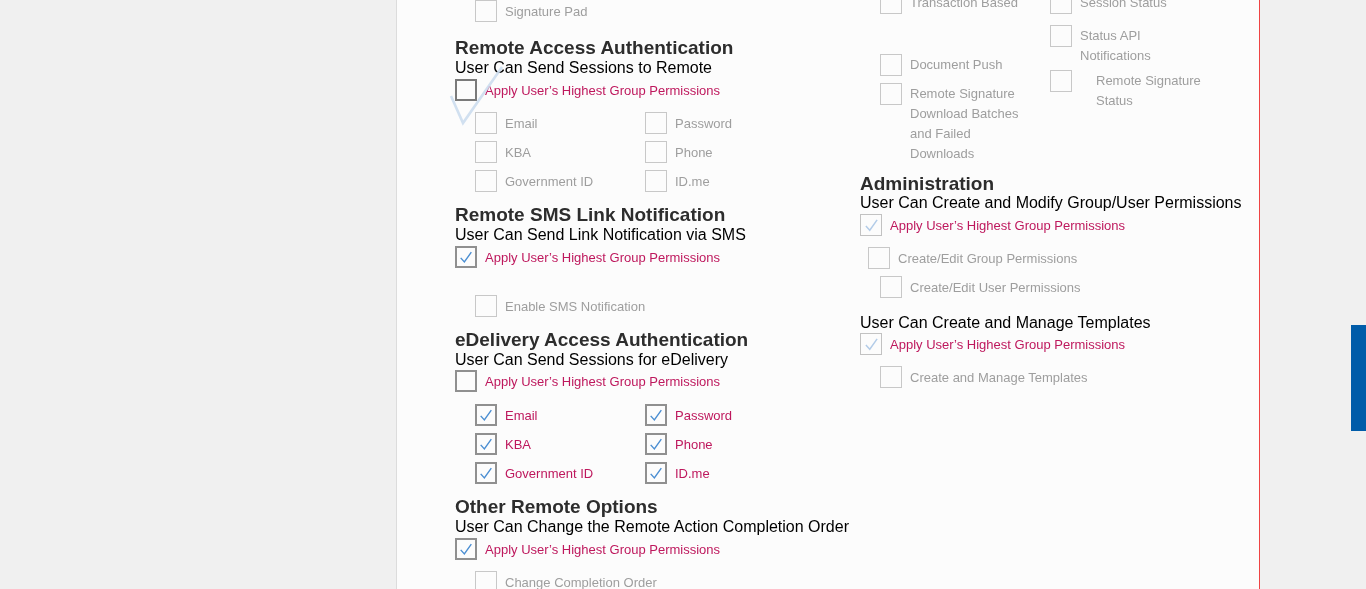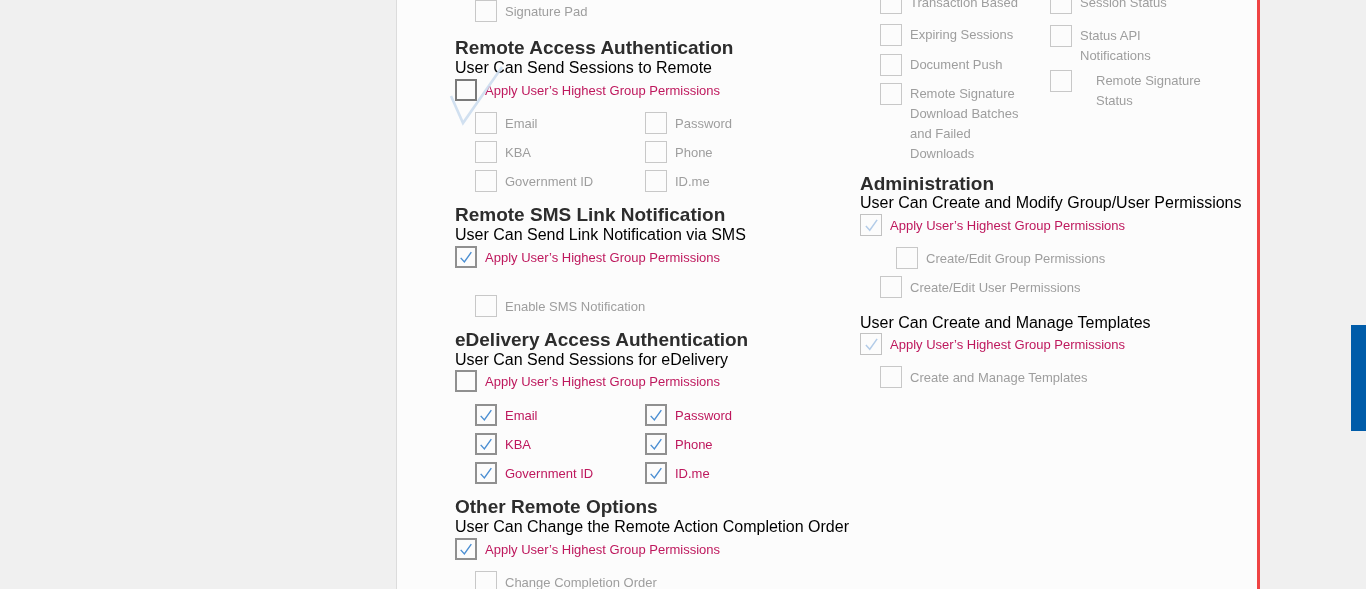--- a/index.html
+++ b/index.html
@@ -1,19 +1,19 @@
 <!DOCTYPE html>
 <html><head>
 <meta charset="utf-8">
 <style>
   html,body{margin:0;padding:0;}
   body{font-family:"Liberation Sans","DejaVu Sans",sans-serif;}
   .screen{position:relative;width:1366px;height:589px;background:#f0f0f0;overflow:hidden;}
   .content{position:absolute;left:396px;top:0;bottom:0;width:864px;background:#fcfcfc;
-           border-left:1px solid #dcdcdc;border-right:3px solid #ef4444;box-sizing:border-box;}
+           border-left:1px solid #dcdcdc;border-right:1px solid #ef4444;box-sizing:border-box;}
   .col-left{position:absolute;left:58px;top:0;width:335px;}
   .col-right{position:absolute;left:463px;top:0;width:360px;}
   .h1{font-size:19px;font-weight:bold;color:#2d2d2d;line-height:18px;}
   .h2{font-size:16px;font-weight:normal;color:#000000;line-height:14px;white-space:nowrap;}
   .row{display:flex;align-items:center;height:22px;}
   .cb{box-sizing:border-box;width:22px;height:22px;border:1px solid #c8c8c8;flex:none;
       display:flex;align-items:center;justify-content:center;background:transparent;cursor:pointer;}
   .cb.en{border:2px solid #909090;}
   .cb.focus{border:2px solid #7a7a7a;}
   .cb.pale{border:1px solid #c2c2c2;}
@@ -178,24 +178,20 @@
 
     </div>
 
     <div class="col-right">
 
       <div class="notif">
         <div class="nrow" style="left:20px;top:-8px;">
           <span class="cb"></span>
           <span class="mlbl" style="width:120px;">Transaction Based</span>
         </div>
-        <div class="nrow" style="left:20px;top:24px;">
-          <span class="cb"></span>
-          <span class="mlbl" style="width:120px;">Expiring Sessions</span>
-        </div>
         <div class="nrow" style="left:20px;top:54px;">
           <span class="cb"></span>
           <span class="mlbl" style="width:120px;">Document Push</span>
         </div>
         <div class="nrow" style="left:20px;top:83px;">
           <span class="cb"></span>
           <span class="mlbl" style="width:120px;">Remote Signature Download Batches and Failed Downloads</span>
         </div>
         <div class="nrow" style="left:190px;top:-8px;">
           <span class="cb"></span>
@@ -216,21 +212,21 @@
 
         <div class="h2" style="margin-top:3px;">User Can Create and Modify Group/User Permissions</div>
         <div class="row" style="margin-top:4px;">
           <span class="cb pale">
             <svg class="check" viewBox="0 0 22 22">
                 <polyline points="4.5,11.5 9,16.5 17.5,4.5"></polyline>
               </svg>
           </span>
           <span class="lbl">Apply User’s Highest Group Permissions</span>
         </div>
-        <div class="row" style="margin-top:11px;margin-left:36px;text-align:center;">
+        <div class="row" style="margin-top:11px;margin-left:8px;text-align:center;">
           <span class="cb"></span>
           <span class="lbl dis">Create/Edit Group Permissions</span>
         </div>
         <div class="row" style="margin-top:7px;margin-left:20px;">
           <span class="cb"></span>
           <span class="lbl dis">Create/Edit User Permissions</span>
         </div>
 
         <div class="h2" style="margin-top:18px;">User Can Create and Manage Templates</div>
         <div class="row" style="margin-top:3px;">

